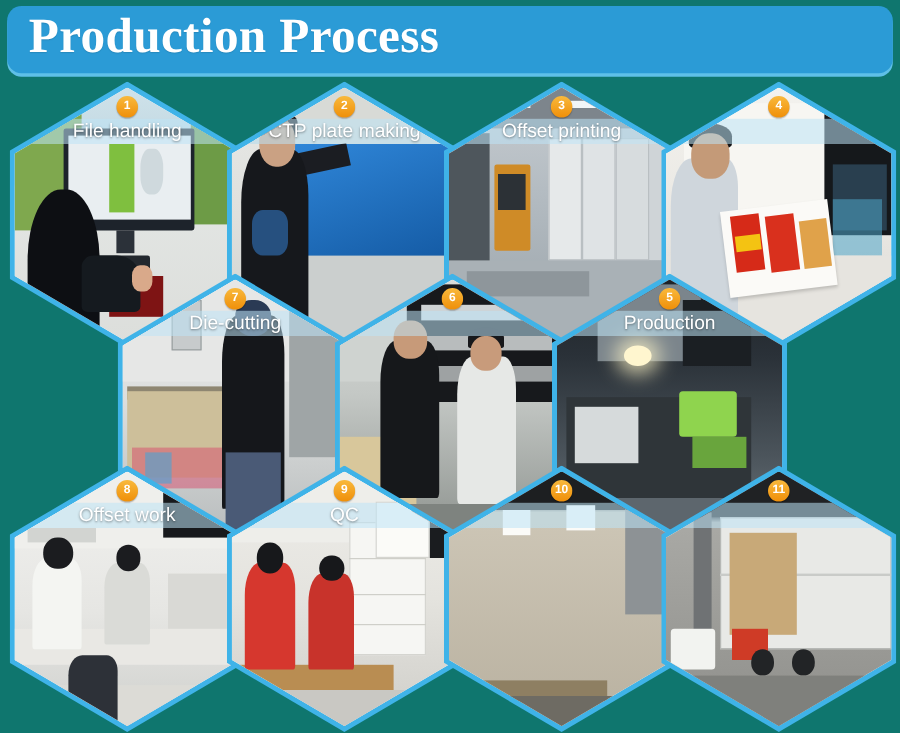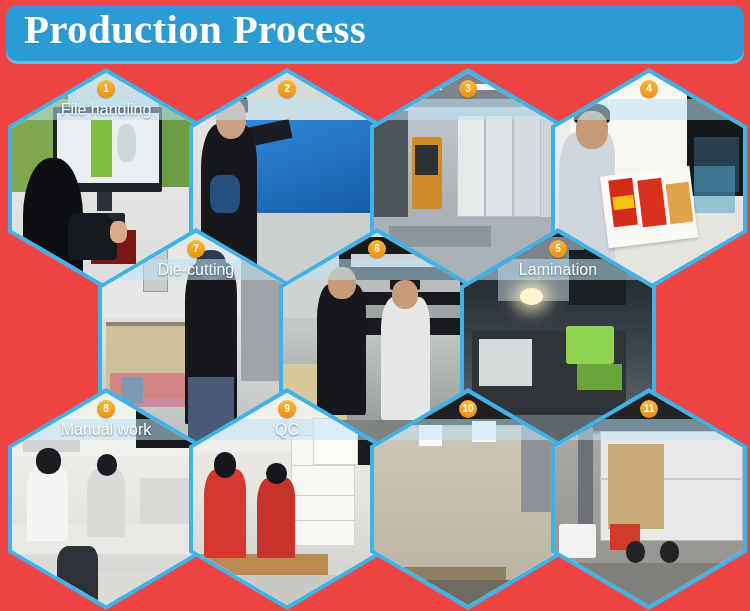--- a/index.html
+++ b/index.html
@@ -6,21 +6,21 @@
   * { margin:0; padding:0; box-sizing:border-box; }
   html, body {
     width:750px; height:611px;
     background:#ffffff;
     font-family:"Liberation Sans", sans-serif;
     overflow:hidden;
   }
   #page {
     position:relative;
     width:750px; height:611px;
-    background:#ef4444;
+    background:#0f766e;
     overflow:hidden;
   }
 
   
   .header-bar {
     position:absolute;
     left:6px; top:5px;
     width:738px; height:56px;
     background:#2b9bd6;
     border-radius:12px;
@@ -307,20 +307,21 @@
               <div class="o mach"></div>
               <div class="o machB"></div>
             <div class="o armr"></div>
               <div class="o body"></div>
               <div class="o logo"></div>
             <div class="o hair"></div>
               <div class="o headp"></div>
           </div>
         </div>
         <div class="hex-label-band"></div>
+        <div class="hex-label">CTP plate making</div>
         <div class="badge">2</div>
       </div>
     </div>
 
     <div class="hex" style="left:370px; top:2px;">
       <div class="hex-inner">
         <div class="photo">
           <div class="scene s3">
             <div class="o ceil"></div>
               <div class="o lightA"></div>
@@ -330,20 +331,21 @@
               <div class="o u2"></div>
               <div class="o u3"></div>
               <div class="o u4"></div>
             <div class="o ctrl"></div>
               <div class="o ctrl2"></div>
             <div class="o floor"></div>
               <div class="o pal"></div>
           </div>
         </div>
         <div class="hex-label-band"></div>
+        <div class="hex-label">Offset printing</div>
         <div class="badge">3</div>
       </div>
     </div>
 
     <div class="hex" style="left:551px; top:2px;">
       <div class="hex-inner">
         <div class="photo">
           <div class="scene s4">
             <div class="o lightbox"></div>
               <div class="o shelf"></div>
@@ -418,21 +420,21 @@
               <div class="o rig"></div>
               <div class="o lamp"></div>
             <div class="o mach"></div>
               <div class="o panel"></div>
             <div class="o roll"></div>
               <div class="o grn"></div>
               <div class="o flr"></div>
           </div>
         </div>
         <div class="hex-label-band"></div>
-        <div class="hex-label">Lamination</div>
+        <div class="hex-label">Production</div>
         <div class="badge">5</div>
       </div>
     </div>
 
     <div class="hex" style="left:8px;  top:322px;">
       <div class="hex-inner">
         <div class="photo">
           <div class="scene s8">
             <div class="o wall"></div>
               <div class="o dark"></div>
@@ -441,21 +443,21 @@
               <div class="o tbl"></div>
               <div class="o tbl2"></div>
             <div class="o w1"></div>
               <div class="o h1"></div>
             <div class="o w2"></div>
               <div class="o h2"></div>
             <div class="o w3"></div>
           </div>
         </div>
         <div class="hex-label-band"></div>
-        <div class="hex-label">Manual work</div>
+        <div class="hex-label">Offset work</div>
         <div class="badge">8</div>
       </div>
     </div>
 
     <div class="hex" style="left:189px; top:322px;">
       <div class="hex-inner">
         <div class="photo">
           <div class="scene s9">
             <div class="o wall"></div>
               <div class="o dark"></div>

